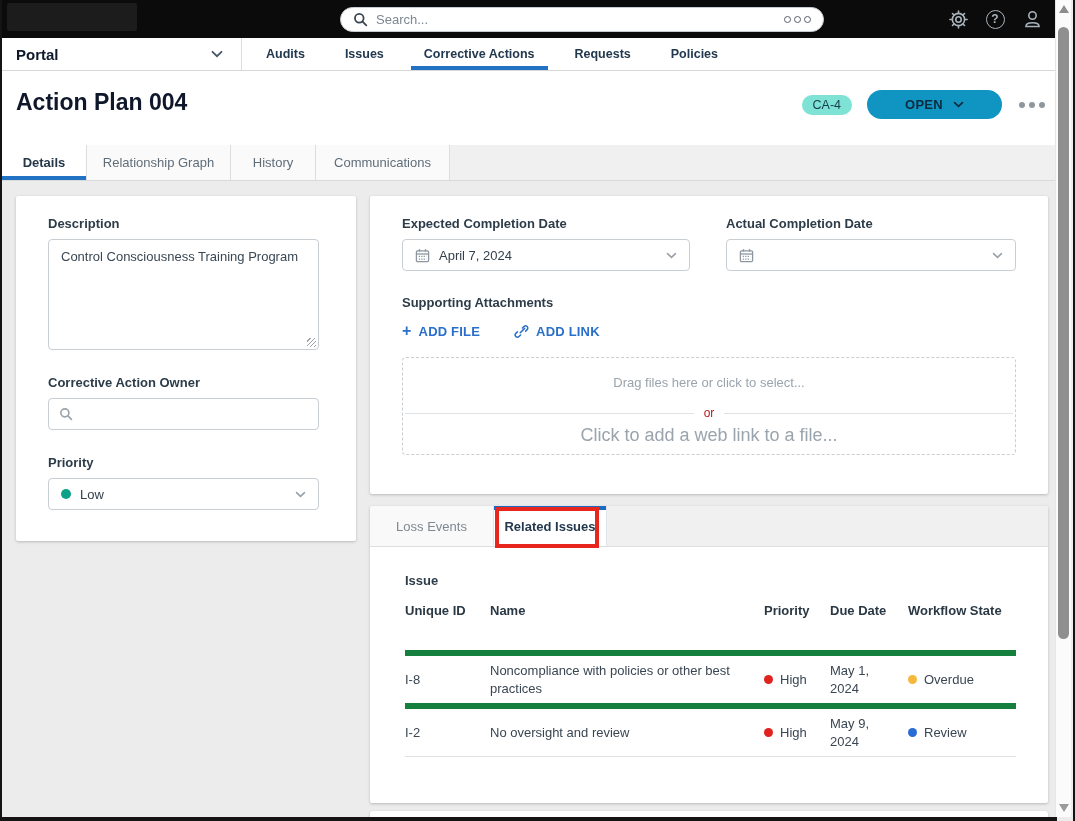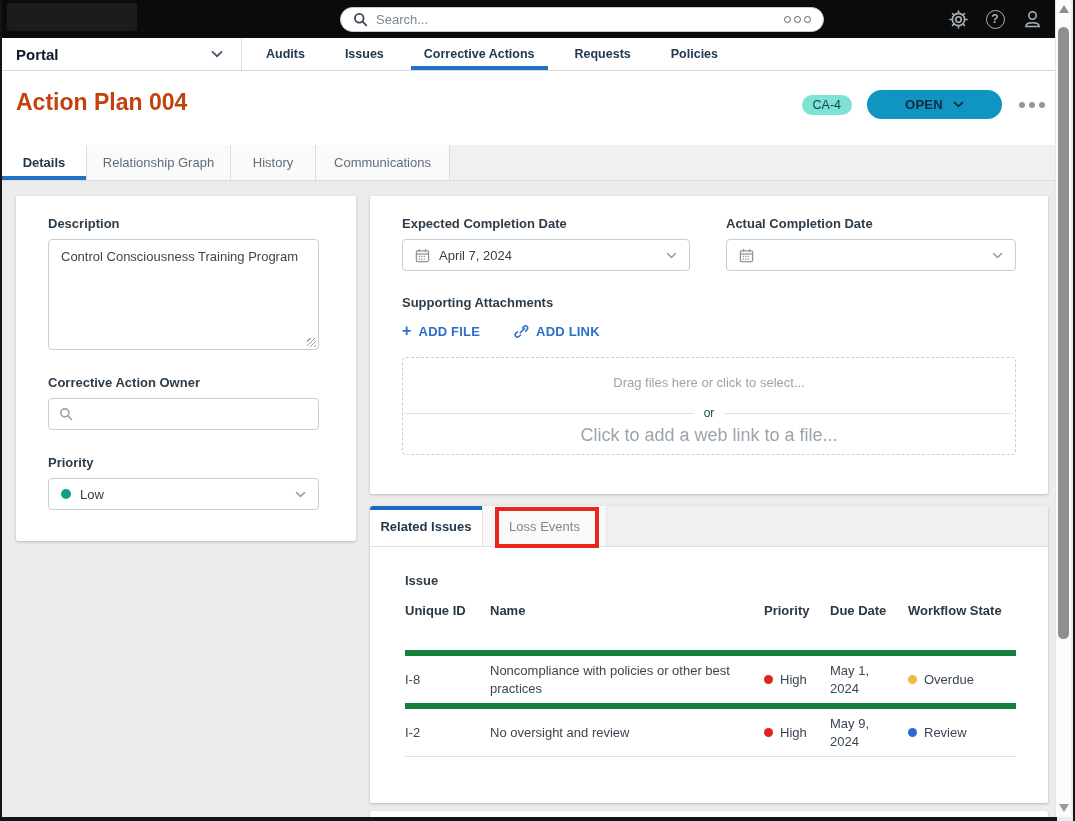--- a/index.html
+++ b/index.html
@@ -27,21 +27,21 @@
   .portal { width:240px; display:flex; align-items:center; justify-content:space-between;
             padding:0 18px 0 14px; border-right:1px solid #ddd; cursor:pointer; }
   .portal .lbl { font-size:15px; font-weight:bold; color:#0f172a; }
   .navitems { display:flex; margin-left:4px; }
   .navitem { position:relative; display:flex; align-items:center; padding:0 20px; font-size:12.5px;
              font-weight:600; color:#22384e; cursor:pointer; }
   .navitem.active::after { content:""; position:absolute; left:7px; right:7px; bottom:0; height:4px; background:#2172c2; }
 
   
   .titlebg { position:absolute; left:0; top:71px; width:1055px; height:74px; background:#fff; }
-  .page-title { position:absolute; left:14px; top:89px; font-size:23px; font-weight:800; color:#c2410c; }
+  .page-title { position:absolute; left:14px; top:89px; font-size:23px; font-weight:800; color:#0f172a; }
   .title-right { position:absolute; right:26px; top:90px; display:flex; align-items:center; gap:15px; }
   .uid-badge { background:#7ee3d4; color:#173c50; font-size:12.5px; padding:3px 11px; border-radius:11px; }
   .state-btn { background:#1094c2; color:#0d2b3e; font-size:13px; font-weight:bold; border:none;
                border-radius:15px; height:29px; width:135px; display:flex; align-items:center;
                justify-content:center; gap:10px; cursor:pointer; letter-spacing:.3px; }
   .more-dots { display:flex; gap:4px; padding:4px 2px; cursor:pointer; }
   .more-dots span { width:6px; height:6px; background:#8e979e; border-radius:50%; display:block; }
 
   
   .tabbar { position:absolute; left:0; top:145px; width:1055px; height:36px; background:#f0f0f0;
@@ -76,21 +76,21 @@
   .datebox { display:flex; align-items:center; height:32px; border:1px solid #c9ced3; border-radius:4px;
              padding:0 12px; gap:9px; background:#fff; cursor:pointer; }
   .datebox .val { flex:1; font-size:13px; color:#33404c; }
 
   .attach-actions { display:flex; gap:34px; margin:12px 0 17px; }
   .blue-link { display:flex; align-items:center; gap:7px; color:#2a6fc9; font-size:13px; font-weight:bold;
                letter-spacing:.2px; cursor:pointer; }
   .dropzone { width:614px; height:98px; border:1px dashed #c9ced3; border-radius:4px; display:flex;
               flex-direction:column; }
   .dz-top { flex:1; display:flex; align-items:center; justify-content:center; color:#9aa4ad; font-size:13px; cursor:pointer; }
-  .or-div { display:flex; align-items:center; gap:10px; color:#14532d; font-size:12px; padding:0 2px; }
+  .or-div { display:flex; align-items:center; gap:10px; color:#b91c1c; font-size:12px; padding:0 2px; }
   .or-div i { flex:1; height:1px; background:#dfe2e5; display:block; }
   .dz-bottom { height:34px; display:flex; align-items:flex-start; justify-content:center; color:#9aa4ad;
                font-size:18px; cursor:pointer; padding-top:5px; }
 
   
   .tabstrip { display:flex; height:41px; background:#f0f0f0; border-bottom:1px solid #dcdfe2;
               border-radius:3px 3px 0 0; overflow:hidden; }
   .rtab { position:relative; display:flex; align-items:center; justify-content:center; font-size:13px;
           cursor:pointer; }
   .rtab.active { width:113px; background:#fff; color:#22384e; font-weight:bold; border-right:1px solid #e2e5e8; }
@@ -311,25 +311,25 @@
         <i></i>
           <span>or</span>
           <i></i>
       </div>
       <div class="dz-bottom">Click to add a web link to a file...</div>
     </div>
   </div>
 
   <div class="card card-rel">
     <div class="tabstrip">
+      <div class="rtab inactive">
+          <span>Loss Events</span>
+        </div>
       <div class="rtab active">
           <span>Related Issues</span>
-        </div>
-      <div class="rtab inactive">
-          <span>Loss Events</span>
         </div>
       <div style="flex:1"></div>
     </div>
     <div class="rel-body">
       <div class="group-label">Issue</div>
       <div class="tbl">
         <div class="tbl-head">
           <div>Unique ID</div>
           <div>Name</div>
           <div>Priority</div>

